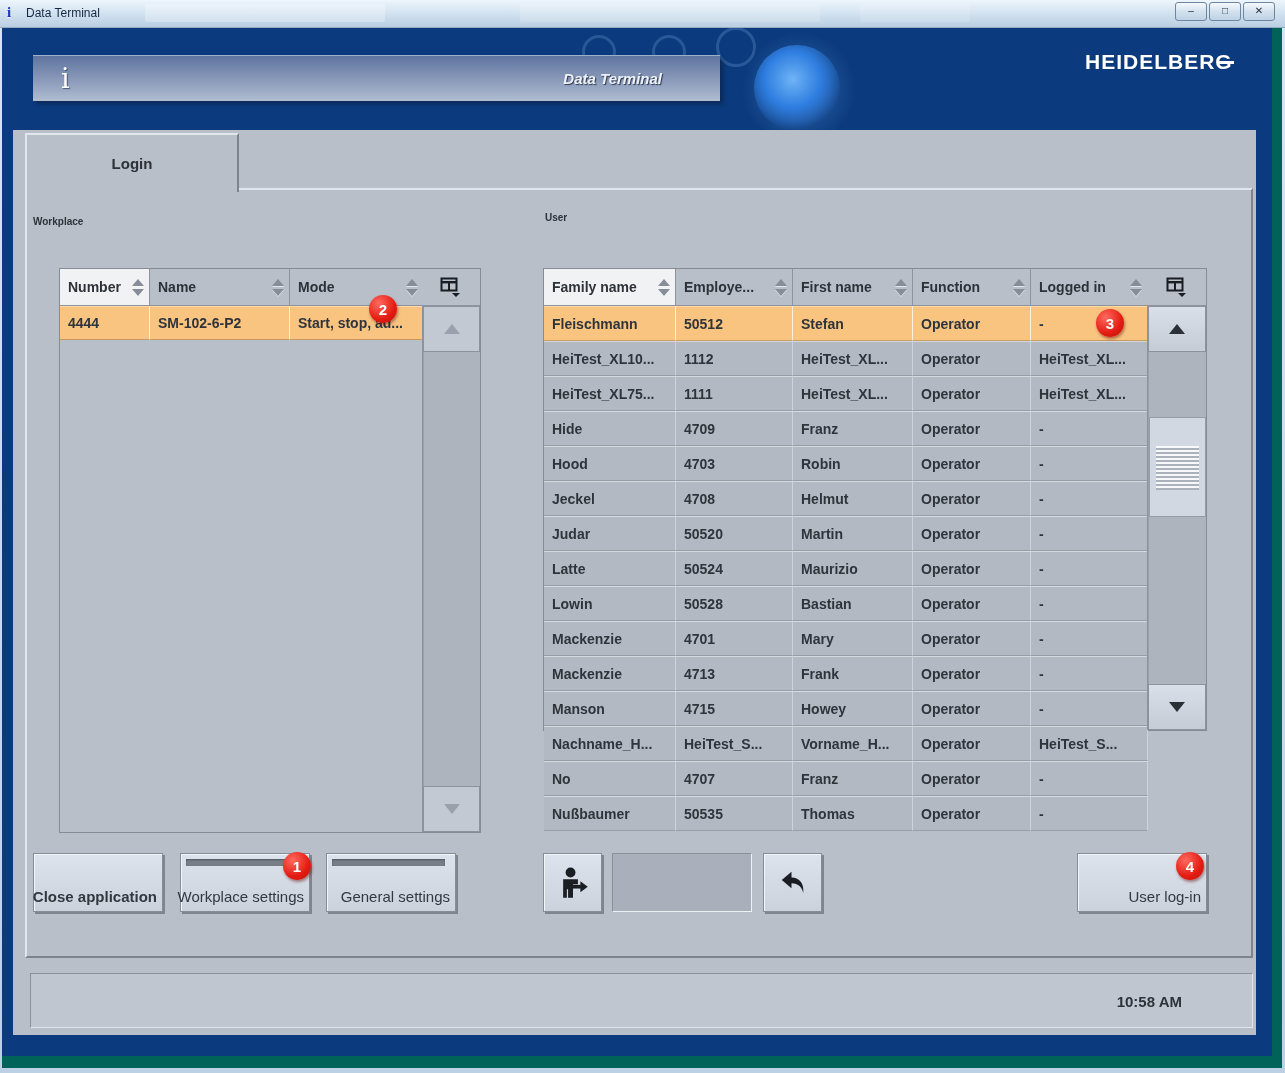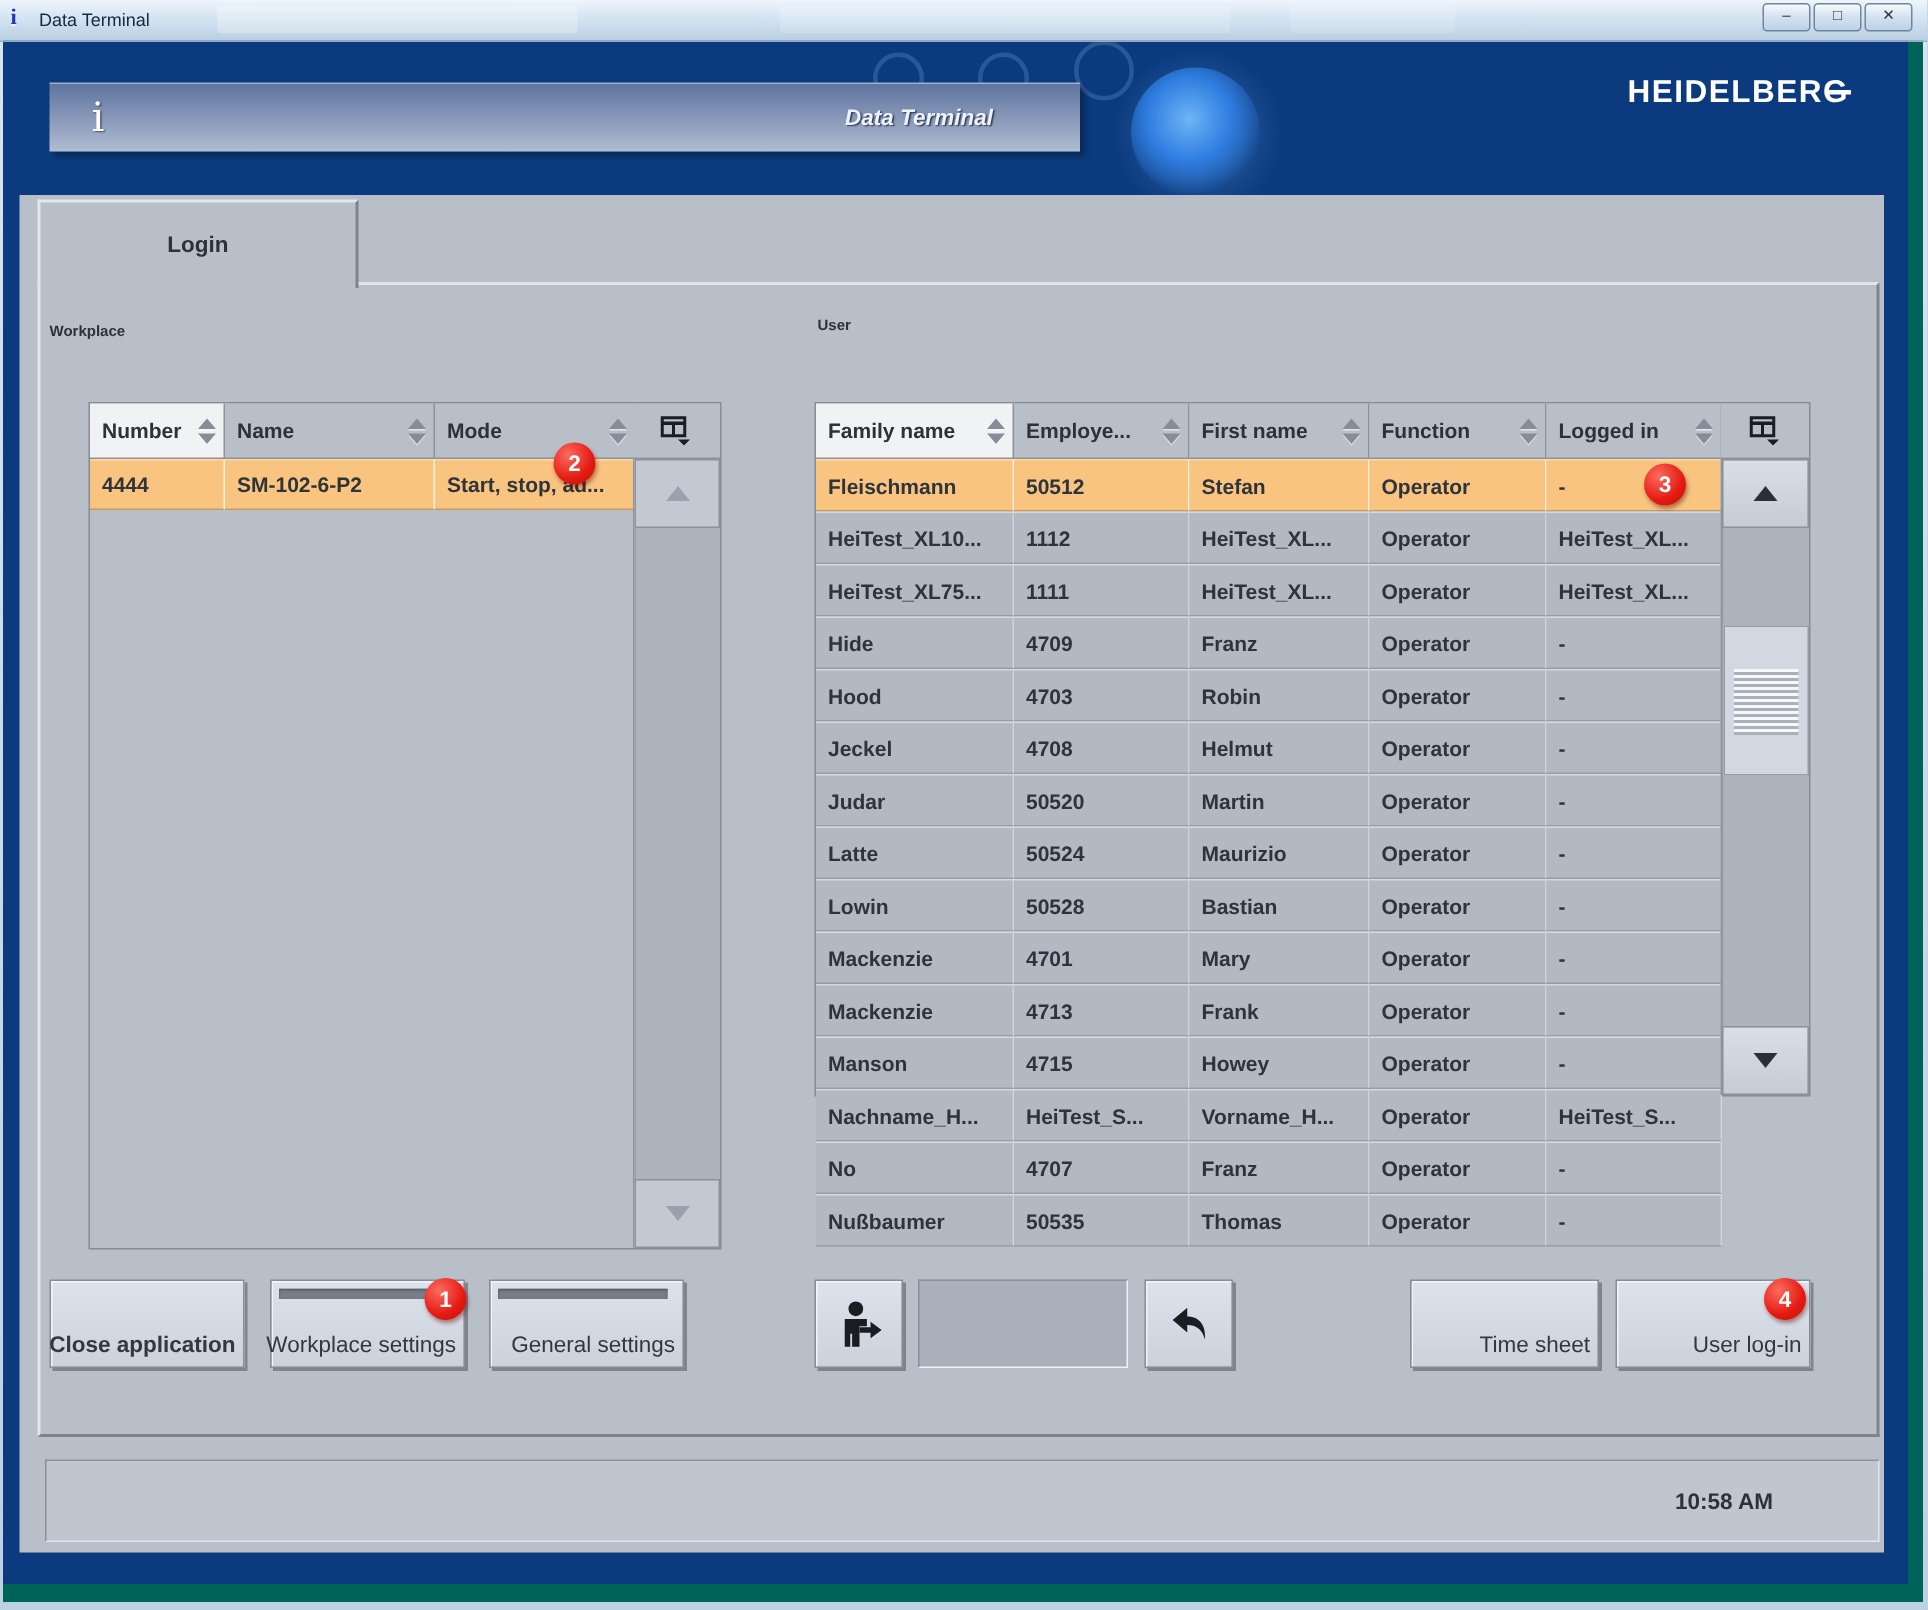--- a/index.html
+++ b/index.html
@@ -435,23 +435,20 @@
       <polygon points="18,11.5 24,16 18,20.5" fill="#1a1d22"></polygon>
     </svg>
   </div>
   <div class="dispfield" style="left:612px;top:853px;width:140px;height:59px;"></div>
   <div class="btn iconbtn" style="left:763px;top:853px;width:59px;height:59px;">
     <svg width="30" height="30" viewBox="0 0 20 20">
       <path d="M9 2.5 L2.5 8 L9 13.5 V10.2 C13.6 10.2 16.2 13 16.8 16.8 C17.5 11 14.8 6.4 9 6.4 Z" fill="#1a1d22"></path>
     </svg>
   </div>
 
-  <div class="btn" style="left:940px;top:853px;width:126px;height:59px;">
-    <span class="blabel">Time sheet</span>
-  </div>
   <div class="btn" style="left:1077px;top:853px;width:130px;height:59px;">
     <span class="blabel">User log-in</span>
   </div>
 
   <div class="statusbar">
     <span class="statustime">10:58 AM</span>
   </div>
 
   <div class="badge" style="left:283px;top:852px;">1</div>
   <div class="badge" style="left:369px;top:295px;">2</div>

